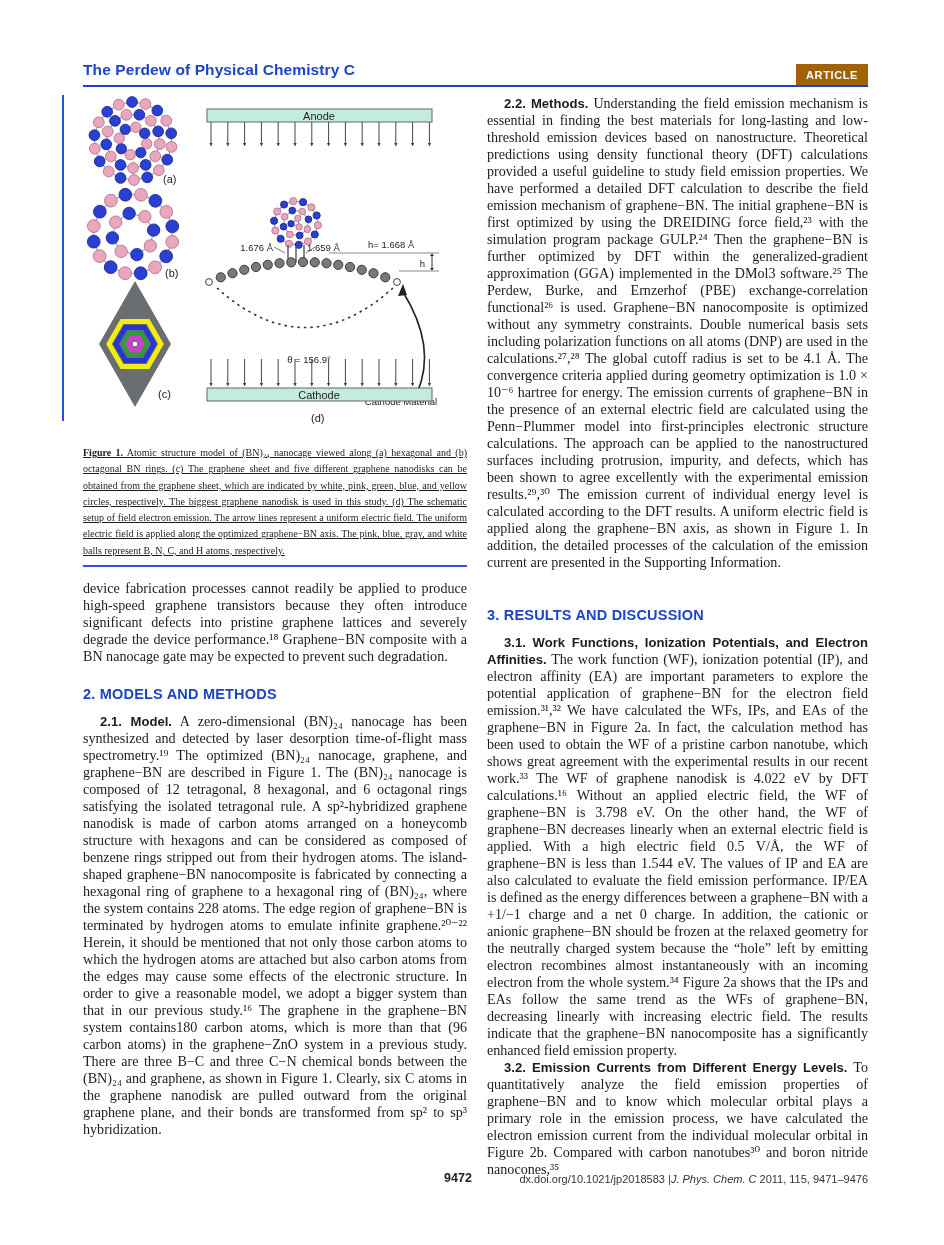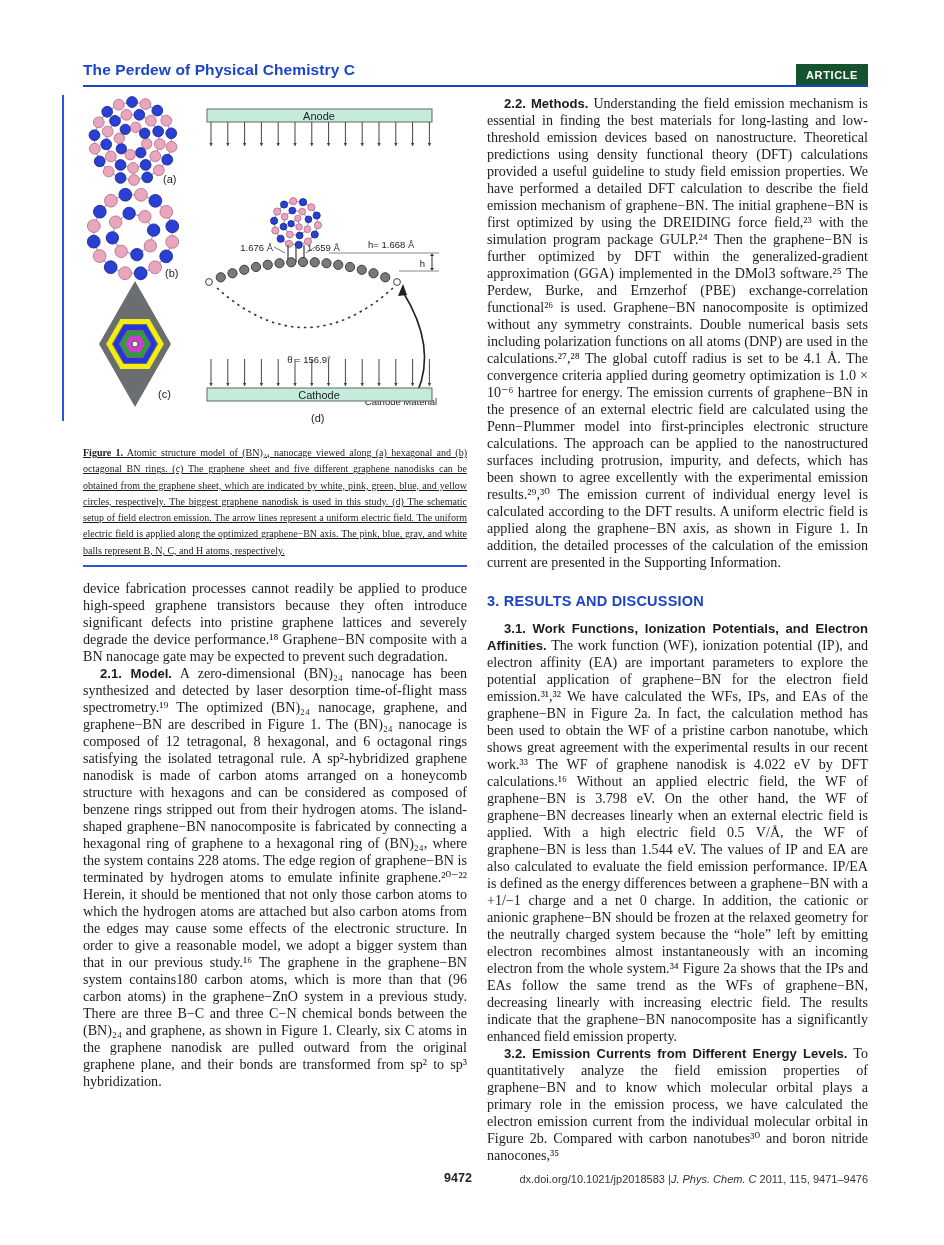--- a/index.html
+++ b/index.html
@@ -9,21 +9,21 @@
     -webkit-font-smoothing:antialiased;
   }
   .abs{position:absolute;}
   
   .journal-title{
     left:83px;top:61px;font-family:"Liberation Sans","DejaVu Sans",sans-serif;
     font-weight:bold;font-size:15.5px;color:#1b44c8;letter-spacing:.1px;
   }
   .header-rule{left:83px;top:85px;width:785px;height:2px;background:#1b44c8;}
   .article-badge{
-    left:796px;top:64px;width:72px;height:21px;background:#14532d;color:#fff;
+    left:796px;top:64px;width:72px;height:21px;background:#a16207;color:#fff;
     font-family:"Liberation Sans","DejaVu Sans",sans-serif;font-size:11px;font-weight:bold;
     display:flex;align-items:center;justify-content:center;letter-spacing:.6px;
   }
   
   .col-left{left:83px;top:95px;width:384px;}
   .col-right{left:487px;top:95px;width:381px;}
   .figure-marker{left:62px;top:95px;width:2px;height:326px;background:#2b52d8;}
   .figure-box{width:384px;height:332px;position:relative;}
   .caption{
     font-size:10px;line-height:16.3px;text-align:justify;margin-top:18px;text-decoration:underline;
@@ -35,21 +35,21 @@
   }
   p.indent{text-indent:17px;}
   .p-intro{margin-top:13px !important;}
   .lead{
     font-family:"Liberation Sans","DejaVu Sans",sans-serif;font-weight:bold;font-size:13.1px;
   }
   h2.section{
     font-family:"Liberation Sans","DejaVu Sans",sans-serif;font-weight:bold;
     font-size:14.5px;color:#1b44c8;margin:21px 0 11px 0;letter-spacing:.2px;
   }
-  .col-right h2.section{margin-top:22px;}
+  .col-right h2.section{margin-top:36px;}
   
   .figure-box svg text{
     font-family:"Liberation Sans","DejaVu Sans",sans-serif;fill:#222;
   }
   .panel-label{font-size:11px;}
   .bar-label{font-size:11px;}
   .dim-label{font-size:9.5px;}
   
   .page-number{
     left:0;top:1171px;width:916px;text-align:center;
@@ -303,20 +303,21 @@
       </g>
       <text class="panel-label" x="228" y="327">(d)</text>
     </svg>
   </div>
 
   <div class="caption"><span class="cap-lead">Figure 1.</span><span> Atomic structure model of (BN)₂₄ nanocage viewed along (a) hexagonal and (b) octagonal BN rings. (c) The graphene sheet and five different graphene nanodisks can be obtained from the graphene sheet, which are indicated by white, pink, green, blue, and yellow circles, respectively. The biggest graphene nanodisk is used in this study. (d) The schematic setup of field electron emission. The arrow lines represent a uniform electric field. The uniform electric field is applied along the optimized graphene−BN axis. The pink, blue, gray, and white balls represent B, N, C, and H atoms, respectively.</span></div>
   <div class="caption-rule"></div>
 
   <p class="body p-intro">device fabrication processes cannot readily be applied to produce high-speed graphene transistors because they often introduce significant defects into pristine graphene lattices and severely degrade the device performance.¹⁸ Graphene−BN composite with a BN nanocage gate may be expected to prevent such degradation.</p>
 
+  <h2 class="section">2. MODELS AND METHODS</h2>
 
   <p class="body indent"><span class="lead">2.1. Model.</span><span> A zero-dimensional (BN)₂₄ nanocage has been synthesized and detected by laser desorption time-of-flight mass spectrometry.¹⁹ The optimized (BN)₂₄ nanocage, graphene, and graphene−BN are described in Figure 1. The (BN)₂₄ nanocage is composed of 12 tetragonal, 8 hexagonal, and 6 octagonal rings satisfying the isolated tetragonal rule. A sp²-hybridized graphene nanodisk is made of carbon atoms arranged on a honeycomb structure with hexagons and can be considered as composed of benzene rings stripped out from their hydrogen atoms. The island-shaped graphene−BN nanocomposite is fabricated by connecting a hexagonal ring of graphene to a hexagonal ring of (BN)₂₄, where the system contains 228 atoms. The edge region of graphene−BN is terminated by hydrogen atoms to emulate infinite graphene.²⁰⁻²² Herein, it should be mentioned that not only those carbon atoms to which the hydrogen atoms are attached but also carbon atoms from the edges may cause some effects of the electronic structure. In order to give a reasonable model, we adopt a bigger system than that in our previous study.¹⁶ The graphene in the graphene−BN system contains180 carbon atoms, which is more than that (96 carbon atoms) in the graphene−ZnO system in a previous study. There are three B−C and three C−N chemical bonds between the (BN)₂₄ and graphene, as shown in Figure 1. Clearly, six C atoms in the graphene nanodisk are pulled outward from the original graphene plane, and their bonds are transformed from sp² to sp³ hybridization.</span></p>
 </div>
 
 <div class="abs col-right">
   <p class="body indent"><span class="lead">2.2. Methods.</span><span> Understanding the field emission mechanism is essential in finding the best materials for long-lasting and low-threshold emission devices based on nanostructure. Theoretical predictions using density functional theory (DFT) calculations provided a useful guideline to study field emission properties. We have performed a detailed DFT calculation to describe the field emission mechanism of graphene−BN. The initial graphene−BN is first optimized by using the DREIDING force field,²³ with the simulation program package GULP.²⁴ Then the graphene−BN is further optimized by DFT within the generalized-gradient approximation (GGA) implemented in the DMol3 software.²⁵ The Perdew, Burke, and Ernzerhof (PBE) exchange-correlation functional²⁶ is used. Graphene−BN nanocomposite is optimized without any symmetry constraints. Double numerical basis sets including polarization functions on all atoms (DNP) are used in the calculations.²⁷,²⁸ The global cutoff radius is set to be 4.1 Å. The convergence criteria applied during geometry optimization is 1.0 × 10⁻⁶ hartree for energy. The emission currents of graphene−BN in the presence of an external electric field are calculated using the Penn−Plummer model into first-principles electronic structure calculations. The approach can be applied to the nanostructured surfaces including protrusion, impurity, and defects, which has been shown to agree excellently with the experimental emission results.²⁹,³⁰ The emission current of individual energy level is calculated according to the DFT results. A uniform electric field is applied along the graphene−BN axis, as shown in Figure 1. In addition, the detailed processes of the calculation of the emission current are presented in the Supporting Information.</span></p>
 
   <h2 class="section">3. RESULTS AND DISCUSSION</h2>
 
   <p class="body indent"><span class="lead">3.1. Work Functions, Ionization Potentials, and Electron Affinities.</span><span> The work function (WF), ionization potential (IP), and electron affinity (EA) are important parameters to explore the potential application of graphene−BN for the electron field emission.³¹,³² We have calculated the WFs, IPs, and EAs of the graphene−BN in Figure 2a. In fact, the calculation method has been used to obtain the WF of a pristine carbon nanotube, which shows great agreement with the experimental results in our recent work.³³ The WF of graphene nanodisk is 4.022 eV by DFT calculations.¹⁶ Without an applied electric field, the WF of graphene−BN is 3.798 eV. On the other hand, the WF of graphene−BN decreases linearly when an external electric field is applied. With a high electric field 0.5 V/Å, the WF of graphene−BN is less than 1.544 eV. The values of IP and EA are also calculated to evaluate the field emission performance. IP/EA is defined as the energy differences between a graphene−BN with a +1/−1 charge and a net 0 charge. In addition, the cationic or anionic graphene−BN should be frozen at the relaxed geometry for the neutrally charged system because the “hole” left by emitting electron recombines almost instantaneously with an incoming electron from the whole system.³⁴ Figure 2a shows that the IPs and EAs follow the same trend as the WFs of graphene−BN, decreasing linearly with increasing electric field. The results indicate that the graphene−BN nanocomposite has a significantly enhanced field emission property.</span></p>

